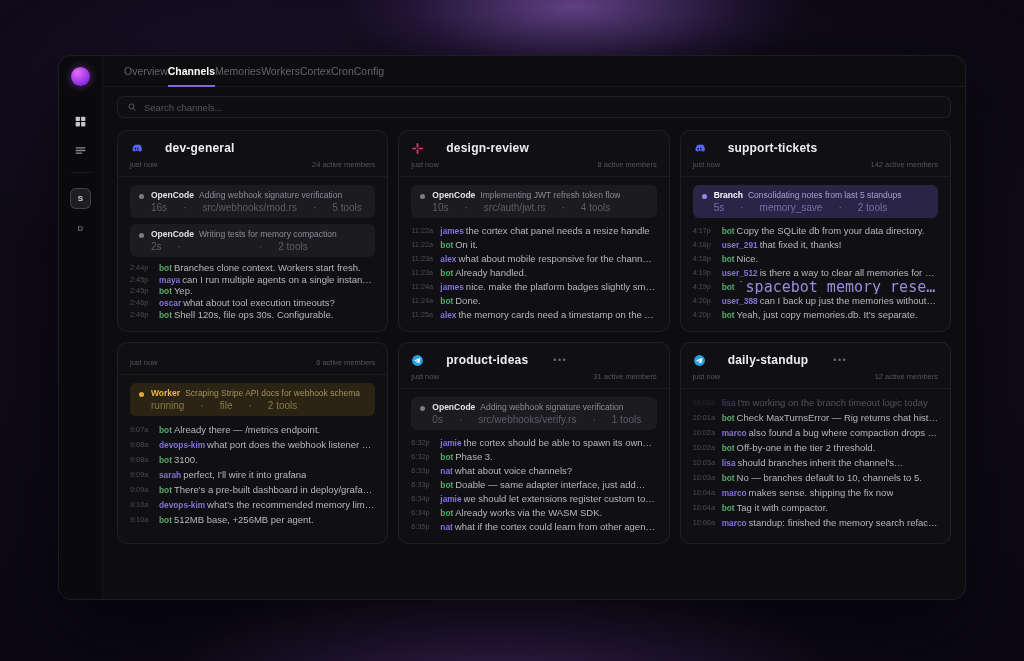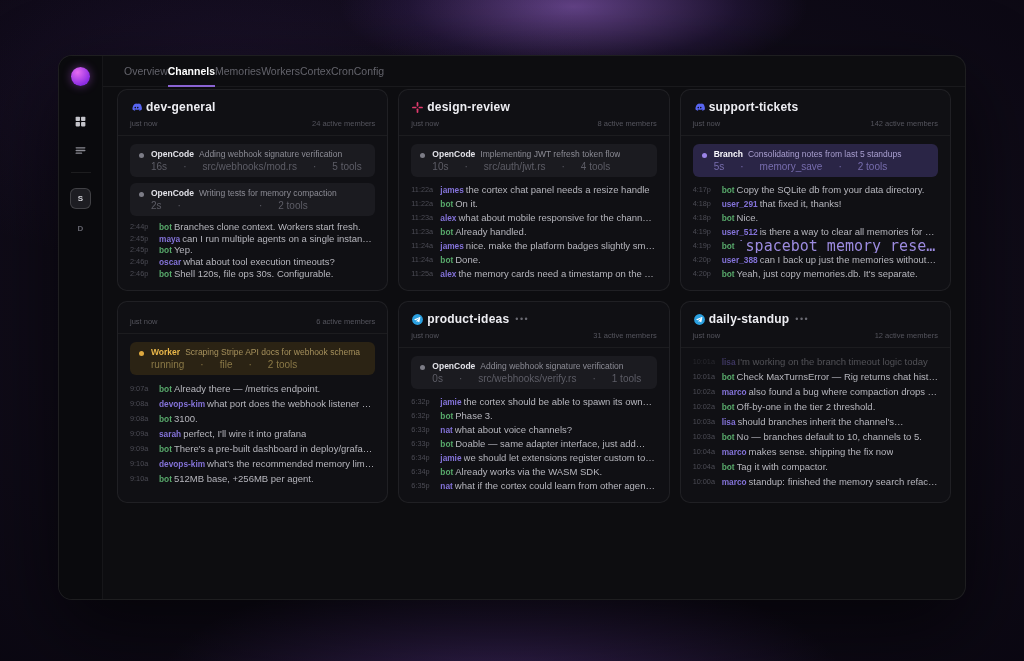--- a/index.html
+++ b/index.html
@@ -40,21 +40,21 @@
   .searchbar{ margin:9px 14px 10px; height:22px; flex-shrink:0; background:#0f0f13; border:1px solid rgba(255,255,255,.08);
     border-radius:7px; display:flex; align-items:center; gap:7px; padding:0 9px;}
   .searchbar svg{ width:10px; height:10px; flex-shrink:0;}
   .searchbar input{ background:transparent; border:none; outline:none; color:#cfcfd5; font-size:9.5px; flex:1; font-family:"Liberation Sans",sans-serif;}
   .searchbar input::placeholder{ color:#55555d;}
   
   .cards{ display:grid; grid-template-columns:repeat(3,1fr); grid-template-rows:repeat(2,202px); gap:10px; padding:2px 14px 14px;}
   .card{ background:#101014; border:1px solid rgba(255,255,255,.07); border-radius:10px; padding:0 12px 9px; overflow:hidden;
     display:flex; flex-direction:column; cursor:pointer;}
   .card-head{ margin:0 -12px; padding:10px 12px 7px; border-bottom:1px solid rgba(255,255,255,.05); flex-shrink:0;}
-  .title-row{ display:flex; align-items:center; gap:3px;}
+  .title-row{ display:flex; align-items:center; gap:22px;}
   .picon{ width:13px; height:13px; flex-shrink:0;}
   .picon svg{ width:13px; height:13px; display:block;}
   .cname{ color:#ededf2; font-size:12px; font-weight:700; letter-spacing:.2px; white-space:nowrap;}
   .cmenu{ color:#6a6a72; font-size:9px; letter-spacing:1.5px; margin-left:3px; cursor:pointer;}
   .meta-row{ display:flex; justify-content:space-between; margin-top:5px; font-size:7.5px; color:#54545d;}
   
   .workers{ display:flex; flex-direction:column; gap:6px; margin-top:8px; flex-shrink:0;}
   .worker{ border-radius:6px; background:#1b1b20; padding:5px 9px 6px; display:flex; gap:7px; align-items:flex-start;}
   .worker.branch{ background:#2a2546;}
   .worker.amber{ background:#2b2314;}
@@ -116,20 +116,27 @@
     <div class="main">
       <div class="tabs">
           <div class="tab">Overview</div>
           <div class="tab active">Channels</div>
           <div class="tab">Memories</div>
           <div class="tab">Workers</div>
           <div class="tab">Cortex</div>
           <div class="tab">Cron</div>
           <div class="tab">Config</div>
         </div>
+      <div class="searchbar">
+        <svg viewBox="0 0 24 24" fill="none" stroke="#5a5a62" stroke-width="2.4">
+            <circle cx="10.5" cy="10.5" r="6"></circle>
+            <path d="M15.5 15.5l5 5"></path>
+          </svg>
+        <input type="text" placeholder="Search channels..." style="">
+      </div>
       <div class="cards">
   <div class="card">
     <div class="card-head">
       <div class="title-row">
         <span class="picon">
                   <svg viewBox="0 0 24 24">
                     <path fill="#5865F2" d="M19.6 5.9a16 16 0 0 0-3.8-1.2l-.3.6c-1.1-.2-2.3-.2-3.4 0l-.3-.6c-1.3.2-2.6.6-3.8 1.2C4.9 9.2 4.3 12.4 4.6 15.6c1.5 1.1 3 1.8 4.5 2.2l.9-1.5c-.5-.2-1-.4-1.4-.7l.3-.3c2.8 1.3 5.9 1.3 8.7 0l.3.3c-.4.3-.9.5-1.4.7l.9 1.5c1.5-.4 3-1.1 4.5-2.2.4-3.7-.6-6.9-2.3-9.7zM9.7 13.8c-.8 0-1.5-.8-1.5-1.7s.7-1.7 1.5-1.7 1.5.8 1.5 1.7-.7 1.7-1.5 1.7zm4.6 0c-.8 0-1.5-.8-1.5-1.7s.7-1.7 1.5-1.7 1.5.8 1.5 1.7-.7 1.7-1.5 1.7z"></path>
                   </svg>
                 </span>
         <span class="cname">dev-general</span>

